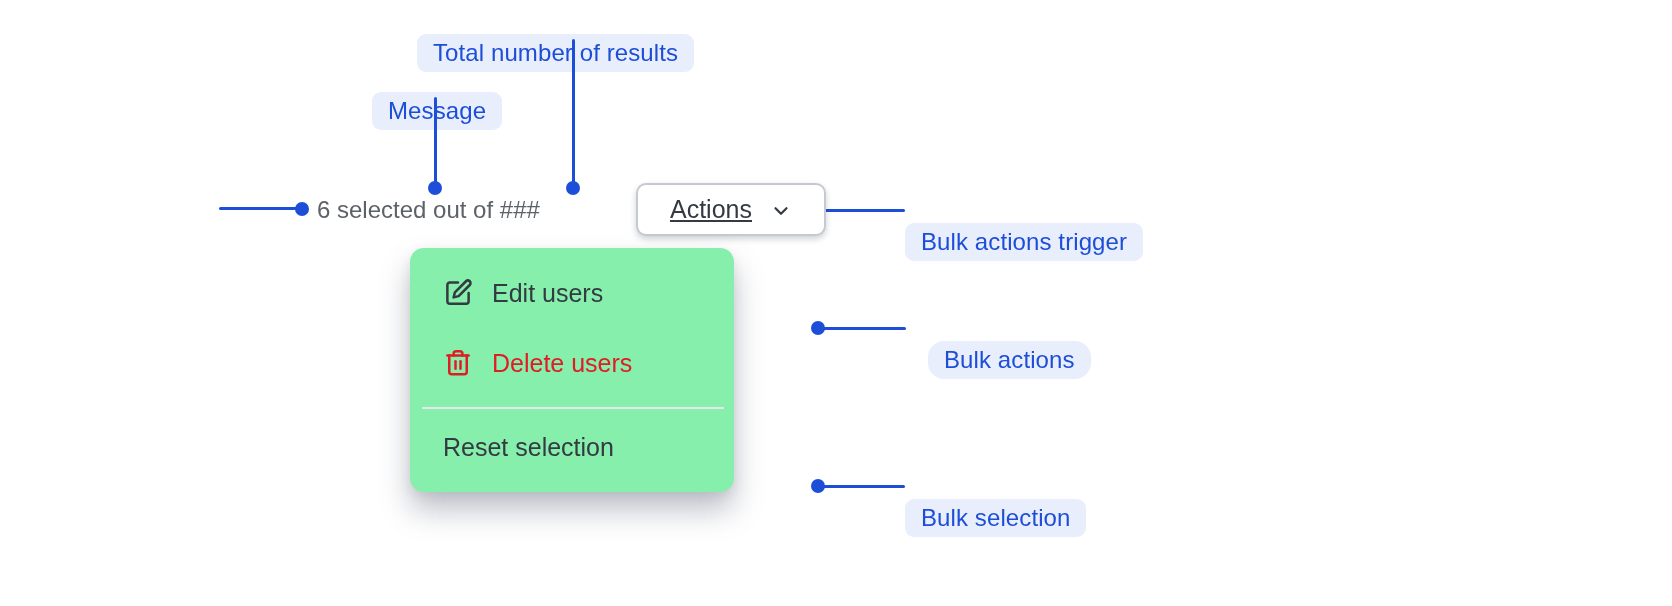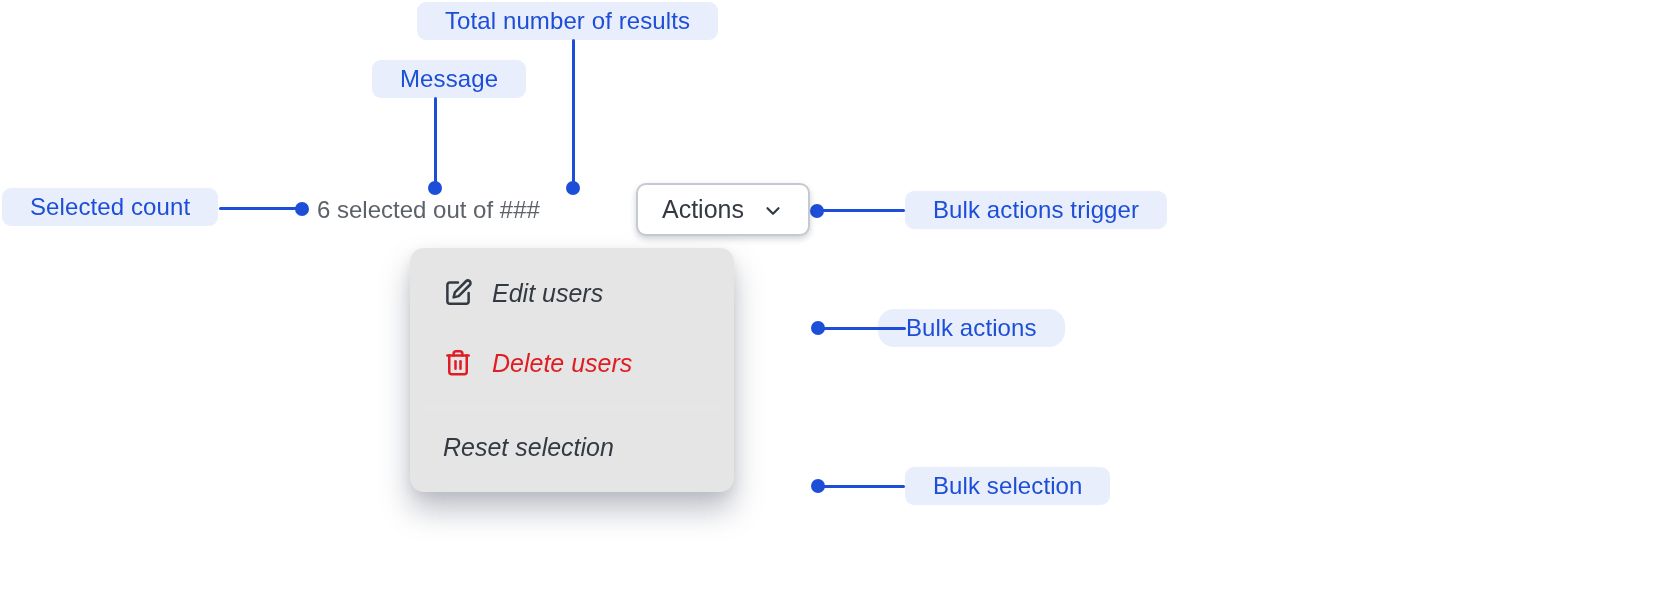--- a/index.html
+++ b/index.html
@@ -12,34 +12,35 @@
     background: #ffffff;
     overflow: hidden;
   }
 
   
   .ann {
     position: absolute;
     height: 38px;
     display: flex;
     align-items: center;
-    padding: 0 28px;
+    padding: 0 16px;
     background: var(--annotation-bg, #e8eefc);
     color: var(--annotation-text, #1d4ed8);
     border-radius: 9px;
     font-size: 24px;
     font-weight: 500;
     white-space: nowrap;
     letter-spacing: 0.1px;
+    margin-top: 32px;
   }
   #ann-total          { left: 417px; top: 2px; }
   #ann-message        { left: 372px; top: 60px; }
   #ann-selected       { left: 2px;   top: 188px; }
   #ann-trigger        { left: 905px; top: 191px; }
-  #ann-bulk-actions   { left: 878px; top: 309px; border-radius: 16px; }
+  #ann-bulk-actions   { left: 928px; top: 309px; border-radius: 16px; }
   #ann-bulk-selection { left: 905px; top: 467px; }
 
   
   .line { position: absolute; background: var(--connector, #1d4ed8); border-radius: 2px; }
   #line-selected       { left: 219px; top: 207px; width: 83px;  height: 3px; }
   #line-message        { left: 434px; top: 97px;  width: 3px;   height: 91px; }
   #line-total          { left: 572px; top: 39px;  width: 3px;   height: 149px; }
   #line-trigger        { left: 818px; top: 209px; width: 87px;  height: 3px; }
   #line-bulk-actions   { left: 819px; top: 327px; width: 87px;  height: 3px; }
   #line-bulk-selection { left: 819px; top: 485px; width: 86px;  height: 3px; }
@@ -64,47 +65,47 @@
     font-size: 24px;
     line-height: 32px;
     color: var(--message-text, #5d6268);
     white-space: nowrap;
   }
 
   
   #actions-button {
     position: absolute;
     left: 636px; top: 183px;
-    width: 174px; height: 53px;
+    width: 190px; height: 53px;
     box-sizing: border-box;
     background: #ffffff;
     border: 2px solid var(--button-border, #c6cad0);
     border-radius: 10px;
     display: flex;
     align-items: center;
     justify-content: center;
     gap: 18px;
     font-size: 25px;
     color: var(--menu-text, #343a42);
     box-shadow: 0 3px 6px rgba(15, 23, 42, 0.2);
     cursor: pointer;
+    text-decoration: underline;
   }
   #actions-button svg { width: 22px; height: 22px; margin-top: 2px; }
 
   
   #menu {
     position: absolute;
     left: 410px; top: 248px;
     width: 324px;
     box-sizing: border-box;
     padding: 10px 0;
-    background: #e5e5e5;
+    background: #86efac;
     border-radius: 14px;
     box-shadow: 0 18px 30px rgba(100, 108, 126, 0.42), 0 4px 12px rgba(0, 0, 0, 0.07);
-    font-style: italic;
   }
   .menu-item {
     height: 70px;
     display: flex;
     align-items: center;
     padding: 0 33px;
     gap: 19px;
     font-size: 25px;
     color: var(--menu-text, #343a42);
     white-space: nowrap;
@@ -122,23 +123,20 @@
 </head>
 <body>
 
 <div id="canvas">
 
   <div class="ann" id="ann-total">
     <span>Total number of results</span>
   </div>
   <div class="ann" id="ann-message">
     <span>Message</span>
-  </div>
-  <div class="ann" id="ann-selected">
-    <span>Selected count</span>
   </div>
   <div class="ann" id="ann-trigger">
     <span>Bulk actions trigger</span>
   </div>
   <div class="ann" id="ann-bulk-actions">
     <span>Bulk actions</span>
   </div>
   <div class="ann" id="ann-bulk-selection">
     <span>Bulk selection</span>
   </div>

